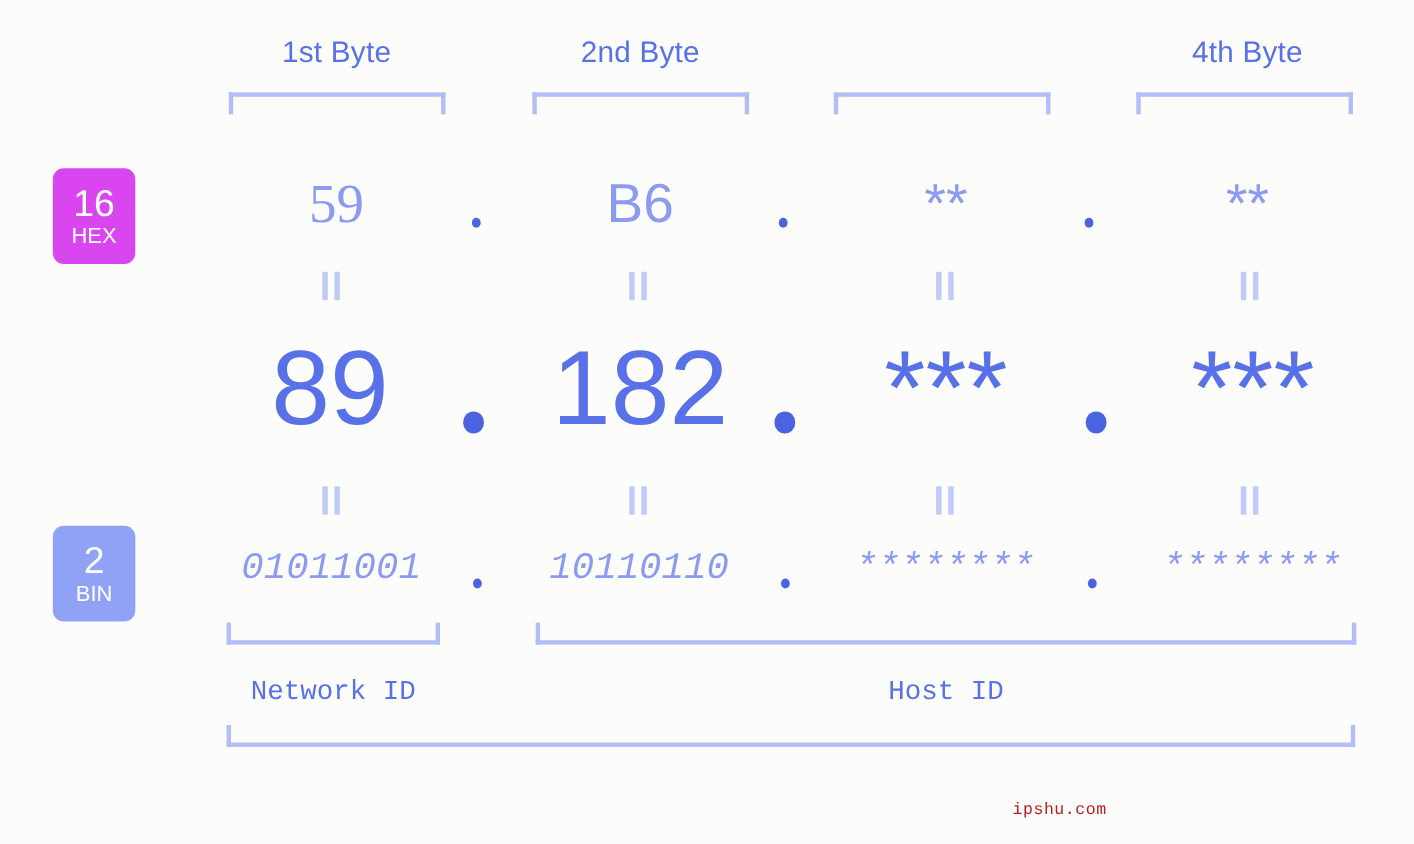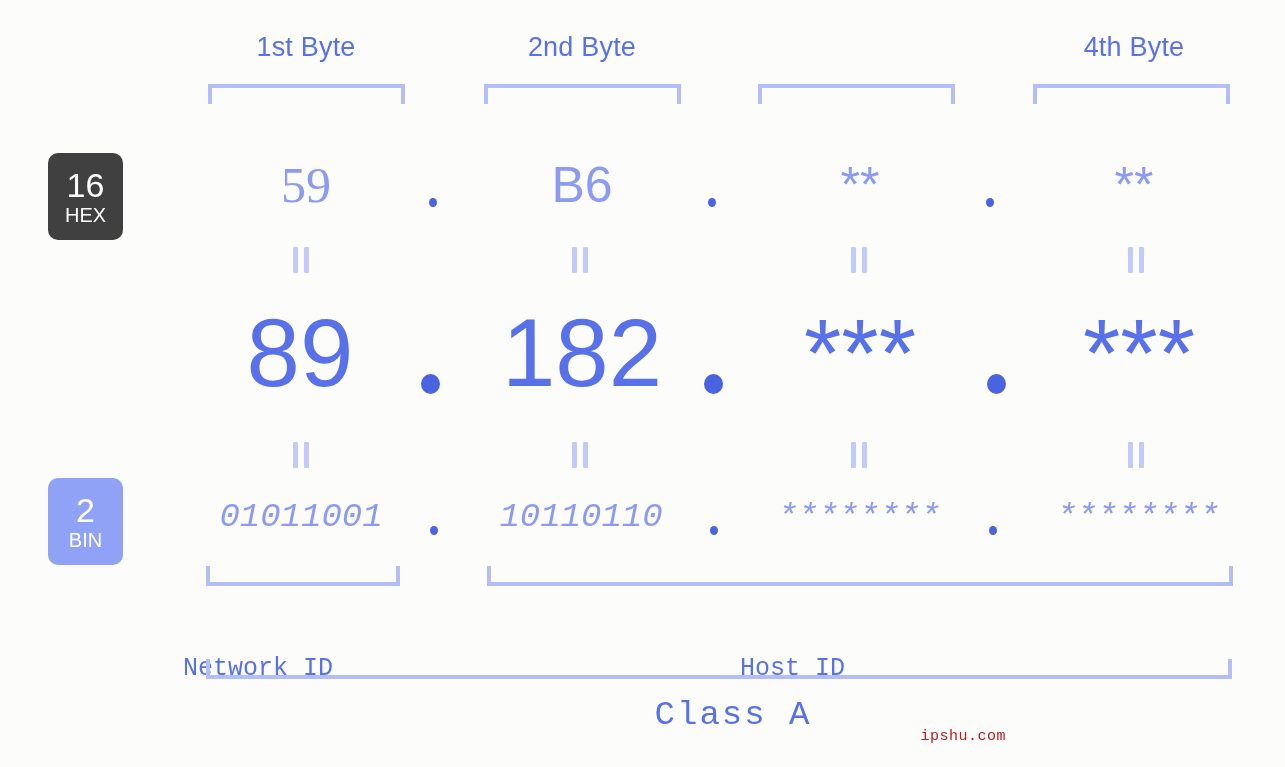--- a/index.html
+++ b/index.html
@@ -126,25 +126,25 @@
     height: 26px;
     background: #c2caf9;
     border-radius: 1px;
   }
   .eq span:nth-child(1) { left: 1px; }
   .eq span:nth-child(2) { left: 12px; }
 
   
   .id-caption {
     position: absolute;
+    text-align: center;
     color: #5971e8;
     font-size: 25px;
     font-family: "Liberation Mono", monospace;
     white-space: nowrap;
-    margin-top: 40px;
   }
 
   
   .class-caption {
     position: absolute;
     text-align: center;
     color: #5971e8;
     font-size: 34px;
     font-family: "Liberation Mono", monospace;
     letter-spacing: 2px;
@@ -169,21 +169,21 @@
 
   <div class="byte-label" style="left:186px;">1st Byte</div>
   <div class="byte-label" style="left:462px;">2nd Byte</div>
   <div class="byte-label" style="left:1014px;">4th Byte</div>
 
   <div class="bracket-top" style="left:208px; top:84px; width:197px;"></div>
   <div class="bracket-top" style="left:484px; top:84px; width:197px;"></div>
   <div class="bracket-top" style="left:758px; top:84px; width:197px;"></div>
   <div class="bracket-top" style="left:1033px; top:84px; width:197px;"></div>
 
-  <div class="badge" style="top:153px; background:#404040;text-align:right;">
+  <div class="badge" style="top:153px; background:#d946ef;text-align:right;">
     <div class="num">16</div>
     <div class="nm">HEX</div>
   </div>
 
   <div class="row-hex">
     <div class="cell" style="left:186px;font-family:Liberation Serif, serif;">59</div>
     <div class="cell" style="left:462px;">B6</div>
     <div class="cell" style="left:740px;">**</div>
     <div class="cell" style="left:1014px;">**</div>
 
@@ -255,17 +255,16 @@
   </div>
 
   <div class="bracket-bottom" style="left:206px; top:566px; width:194px;"></div>
   <div class="bracket-bottom" style="left:487px; top:566px; width:746px;"></div>
 
   <div class="id-caption" style="left:183px; top:614px; width:240px;">Network ID</div>
   <div class="id-caption" style="left:740px; top:614px; width:240px;">Host ID</div>
 
   <div class="bracket-bottom" style="left:206px; top:659px; width:1026px;"></div>
 
-  <div class="class-caption" style="left:599px; top:696px; width:268px;">Class A</div>
 
   <div class="watermark">ipshu.com</div>
 
 </div>
 
 </body></html>

